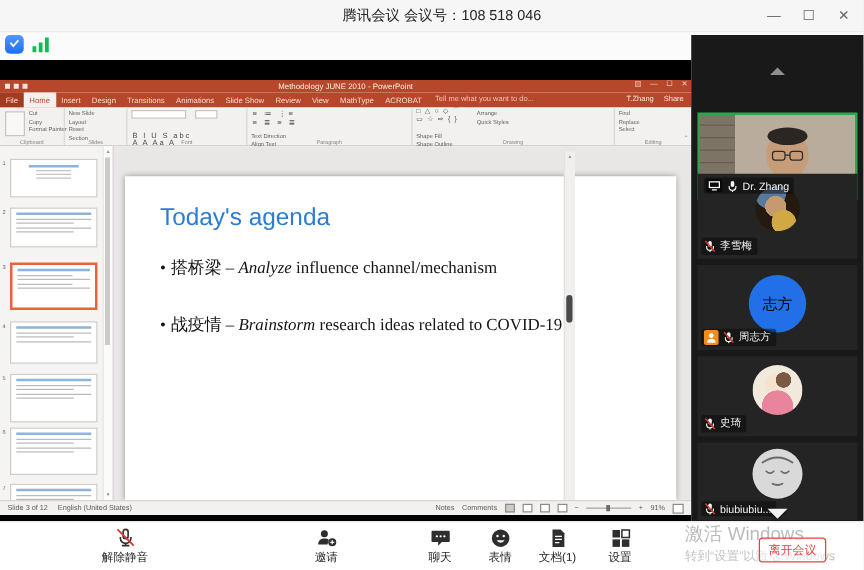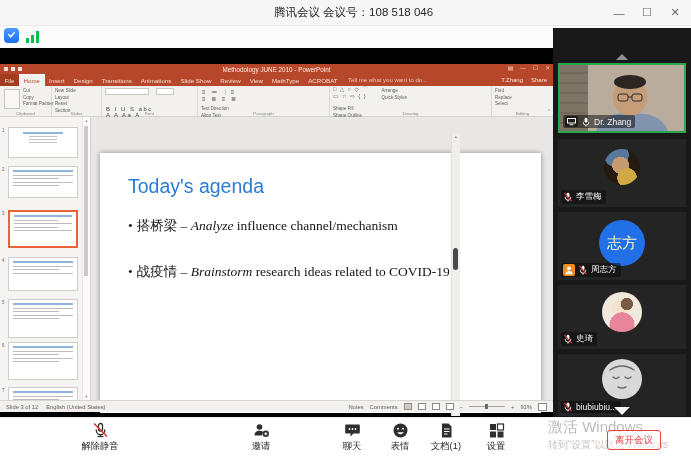--- a/index.html
+++ b/index.html
@@ -47,21 +47,21 @@
   .thumb.sel{border:2px solid #e8623a;}
   .tno{position:absolute;left:2px;width:5px;font-size:4.5px;color:#6a6a6a;}
   .tl{height:2px;background:#8fb4dc;margin:3px 4px 2px;}
   .tlc{height:2px;background:#8fb4dc;margin:4px 14px 2px;}
   .glc{height:1px;background:#c4c4c4;margin:2px 20px;}
   .gl{height:1px;background:#bcbcbc;margin:2.5px 4px 0;}
   .gl.short{margin-right:18px;}
   .tscroll{position:absolute;right:0;top:0;bottom:0;width:7px;background:#fbfbfa;border-left:1px solid #e6e4e2;}
   .tarrow{position:absolute;left:0;width:7px;text-align:center;font-size:4.5px;color:#8f8f8f;}
   .tthumb{position:absolute;left:1px;top:9px;width:4px;height:150px;background:#cccac8;}
-  .canvas{position:absolute;left:90px;top:16px;width:370px;height:283px;}
+  .canvas{position:absolute;left:90px;top:4px;width:370px;height:283px;}
   .slide{position:absolute;left:10px;top:20px;width:441px;height:260px;background:#fff;box-shadow:0 0 5px rgba(0,0,0,.4);}
   .stitle{position:absolute;left:28px;top:22px;font-size:19.5px;color:#2b7cd3;}
   .sbullets{position:absolute;left:28px;top:64px;font-family:"Liberation Serif","DejaVu Serif",serif;font-size:13.5px;color:#141414;}
   .bullet{margin-bottom:28px;white-space:nowrap;}
   .bm{margin-right:4px;}
   .cscroll{position:absolute;right:0;top:0;bottom:0;width:8px;background:#f0efee;border-left:1px solid #e2e0de;}
   .cthumb{position:absolute;left:1px;top:115px;width:5px;height:22px;background:#4a4a4a;border-radius:3px;}
   
   .ppt-status{position:absolute;left:0;top:336px;width:553px;height:12px;background:#f3f1f0;border-top:1px solid #d8d5d2;box-sizing:border-box;display:flex;align-items:center;font-size:5.8px;color:#5e5a56;padding:0 6px;}
   .st-left{display:flex;gap:8px;align-items:center;}
@@ -71,24 +71,24 @@
   .zslider{width:36px;height:1px;background:#a8a4a0;position:relative;}
   .zknob{position:absolute;left:16px;top:-2px;width:3px;height:5px;background:#6e6a66;}
   .fitbox{width:7px;height:6px;border:1px solid #8f8b87;background:#fff;}
   
   .sidebar{position:absolute;left:553px;top:28px;width:138px;height:389px;background:#191919;}
   .banner{position:absolute;left:0;top:0;width:138px;height:22px;background:#3a3a3a;border-top-left-radius:8px;display:flex;align-items:center;padding:0 8px;box-sizing:border-box;font-size:9px;color:#ececec;overflow:hidden;}
   .blob{position:absolute;right:4px;top:3px;width:38px;height:15px;background:rgba(175,175,175,.55);filter:blur(4px);border-radius:4px;}
   .sb-arrow-up{position:absolute;left:50%;top:26px;margin-left:-6px;width:0;height:0;border-left:6px solid transparent;border-right:6px solid transparent;border-bottom:6px solid #8f8f8f;}
   .sb-arrow-down{position:absolute;left:50%;bottom:2px;margin-left:-8px;width:0;height:0;border-left:8px solid transparent;border-right:8px solid transparent;border-top:8px solid #f2f2f2;filter:drop-shadow(0 1px 1px rgba(0,0,0,.6));z-index:4;}
   .tile{position:absolute;left:5px;width:128px;background:#242424;overflow:hidden;}
-  .tile.speaking{border:2px solid #27a94b;box-sizing:border-box;}
+  .tile.speaking{border:2px solid #27a94b;box-sizing:border-box;margin-top:27px;}
   .nrow{position:absolute;left:3px;bottom:3px;display:flex;align-items:center;gap:3px;background:rgba(8,8,8,.5);padding:1px 4px 1px 2px;border-radius:2px;font-size:8.5px;color:#f2f2f2;z-index:3;white-space:nowrap;max-width:118px;overflow:hidden;}
   .avatar{position:absolute;left:50%;transform:translateX(-50%);border-radius:50%;}
-  .av-blue{background:#2170e8;display:flex;align-items:center;justify-content:center;color:#fef9c3;font-size:15px;}
+  .av-blue{background:#2170e8;display:flex;align-items:center;justify-content:center;color:#000000;font-size:12px;}
   .av-pearl{background:
       radial-gradient(circle at 64% 80%, #d2a845 0 26%, rgba(0,0,0,0) 27%),
       radial-gradient(circle at 46% 45%, #c49a6e 0 30%, rgba(0,0,0,0) 31%),
       radial-gradient(circle at 34% 16%, #56799c 0 32%, rgba(0,0,0,0) 33%),
       #241a10;}
   .av-girl{background:
       radial-gradient(circle at 50% 82%, #e8849c 0 32%, rgba(0,0,0,0) 33%),
       radial-gradient(circle at 62% 30%, #7a5a42 0 16%, rgba(0,0,0,0) 17%),
       radial-gradient(circle at 46% 40%, #f6e3cf 0 26%, rgba(0,0,0,0) 27%),
       #f1e9db;}

